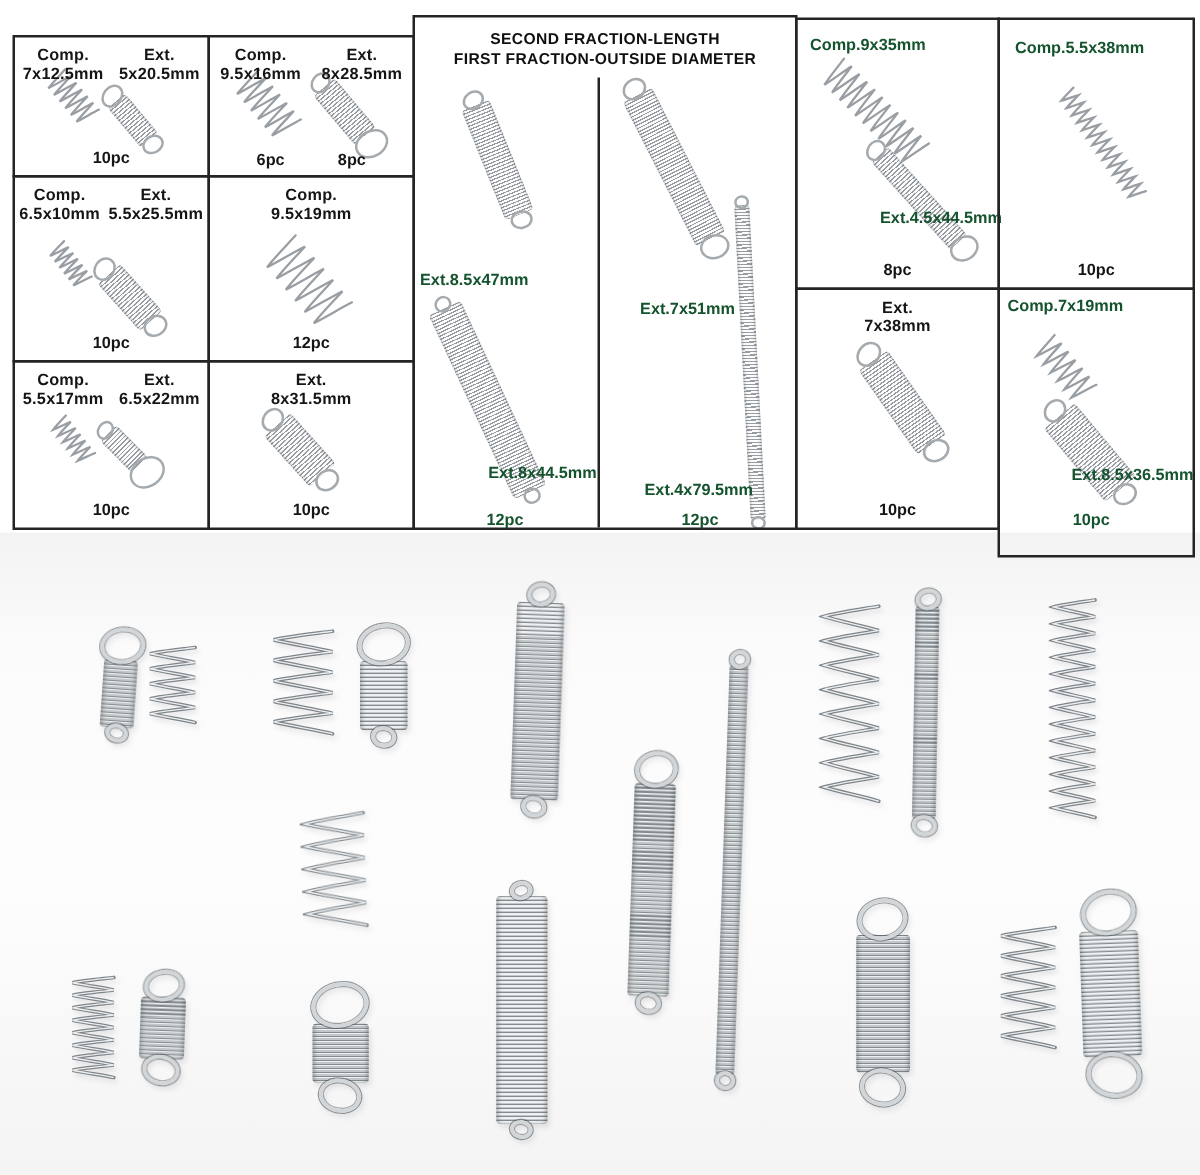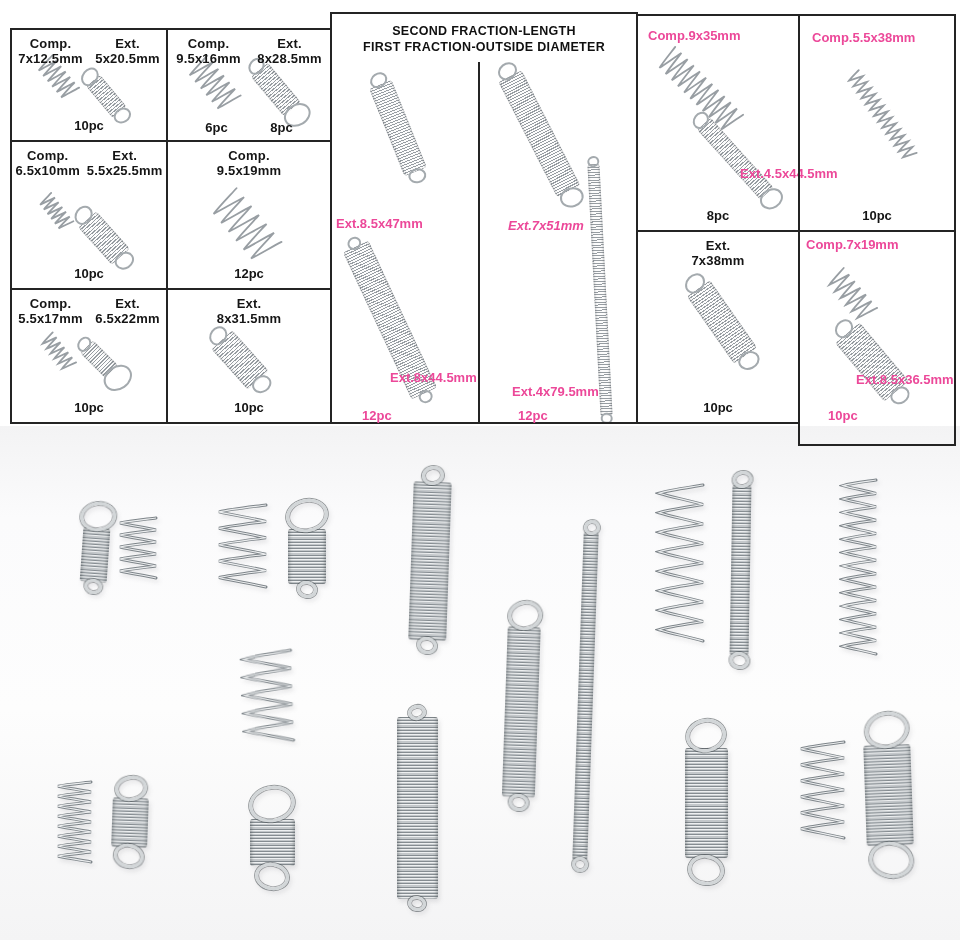--- a/index.html
+++ b/index.html
@@ -14,35 +14,35 @@
   .cell{position:absolute;border:2px solid #242424;background:transparent;box-sizing:border-box;z-index:3;}
 
   
   .toplabels{display:flex;justify-content:space-around;padding-top:6px;}
   .lbl{font-weight:bold;font-size:13px;line-height:1.18;text-align:center;color:#151515;letter-spacing:.2px;}
   .lbl .sz{display:block;}
   .pc{position:absolute;left:0;right:0;bottom:7px;text-align:center;
       font-weight:bold;font-size:13px;color:#151515;}
   .pc-pair{position:absolute;left:0;right:0;bottom:5px;display:flex;justify-content:space-around;
            padding:0 16px;font-weight:bold;font-size:13px;color:#151515;}
-  .abs-lbl{position:absolute;font-weight:bold;font-size:13px;line-height:1.18;color:#ec4899;}
+  .abs-lbl{position:absolute;font-weight:bold;font-size:13px;line-height:1.18;text-align:center;color:#14532d;}
   #m-header{padding-top:9px;text-align:center;font-weight:bold;font-size:12.5px;line-height:1.3;
             color:#101010;letter-spacing:.3px;}
   #m-divider{position:absolute;left:146px;top:48px;width:2px;height:360px;background:#242424;}
 
   
   #ma-l1{left:4px;top:202px;width:84px;}
   #ma-l2{left:58px;top:356px;width:88px;}
   #ma-pc{left:30px;top:394px;width:84px;}
-  #mb-l1{left:176px;top:204px;width:84px;font-style:italic;}
+  #mb-l1{left:176px;top:225px;width:84px;}
   #mb-l2{left:180px;top:370px;width:94px;}
   #mb-pc{left:186px;top:394px;width:84px;}
   
   #r1-l1{left:10px;top:12px;width:86px;}
-  #r1-l2{left:66px;top:150px;width:96px;margin-left:36px;}
+  #r1-l2{left:66px;top:150px;width:96px;}
   #r2-l1{left:12px;top:14px;width:96px;}
   #r4-l1{left:6px;top:5px;width:86px;}
   #r4-l2{left:56px;top:140px;width:100px;}
   #r4-pc{left:28px;top:176px;width:90px;}
 
   
   .spring{position:absolute;display:flex;flex-direction:column;align-items:center;}
   .spring.photo{filter:drop-shadow(2px 3px 2px rgba(40,40,45,.10));}
   .ext-body{border-radius:3px;
     background:repeating-linear-gradient(to bottom,#858c91 0px,#858c91 1px,#eef0f1 1px,#eef0f1 2px,#c3c7ca 2px,#c3c7ca 3.2px);

